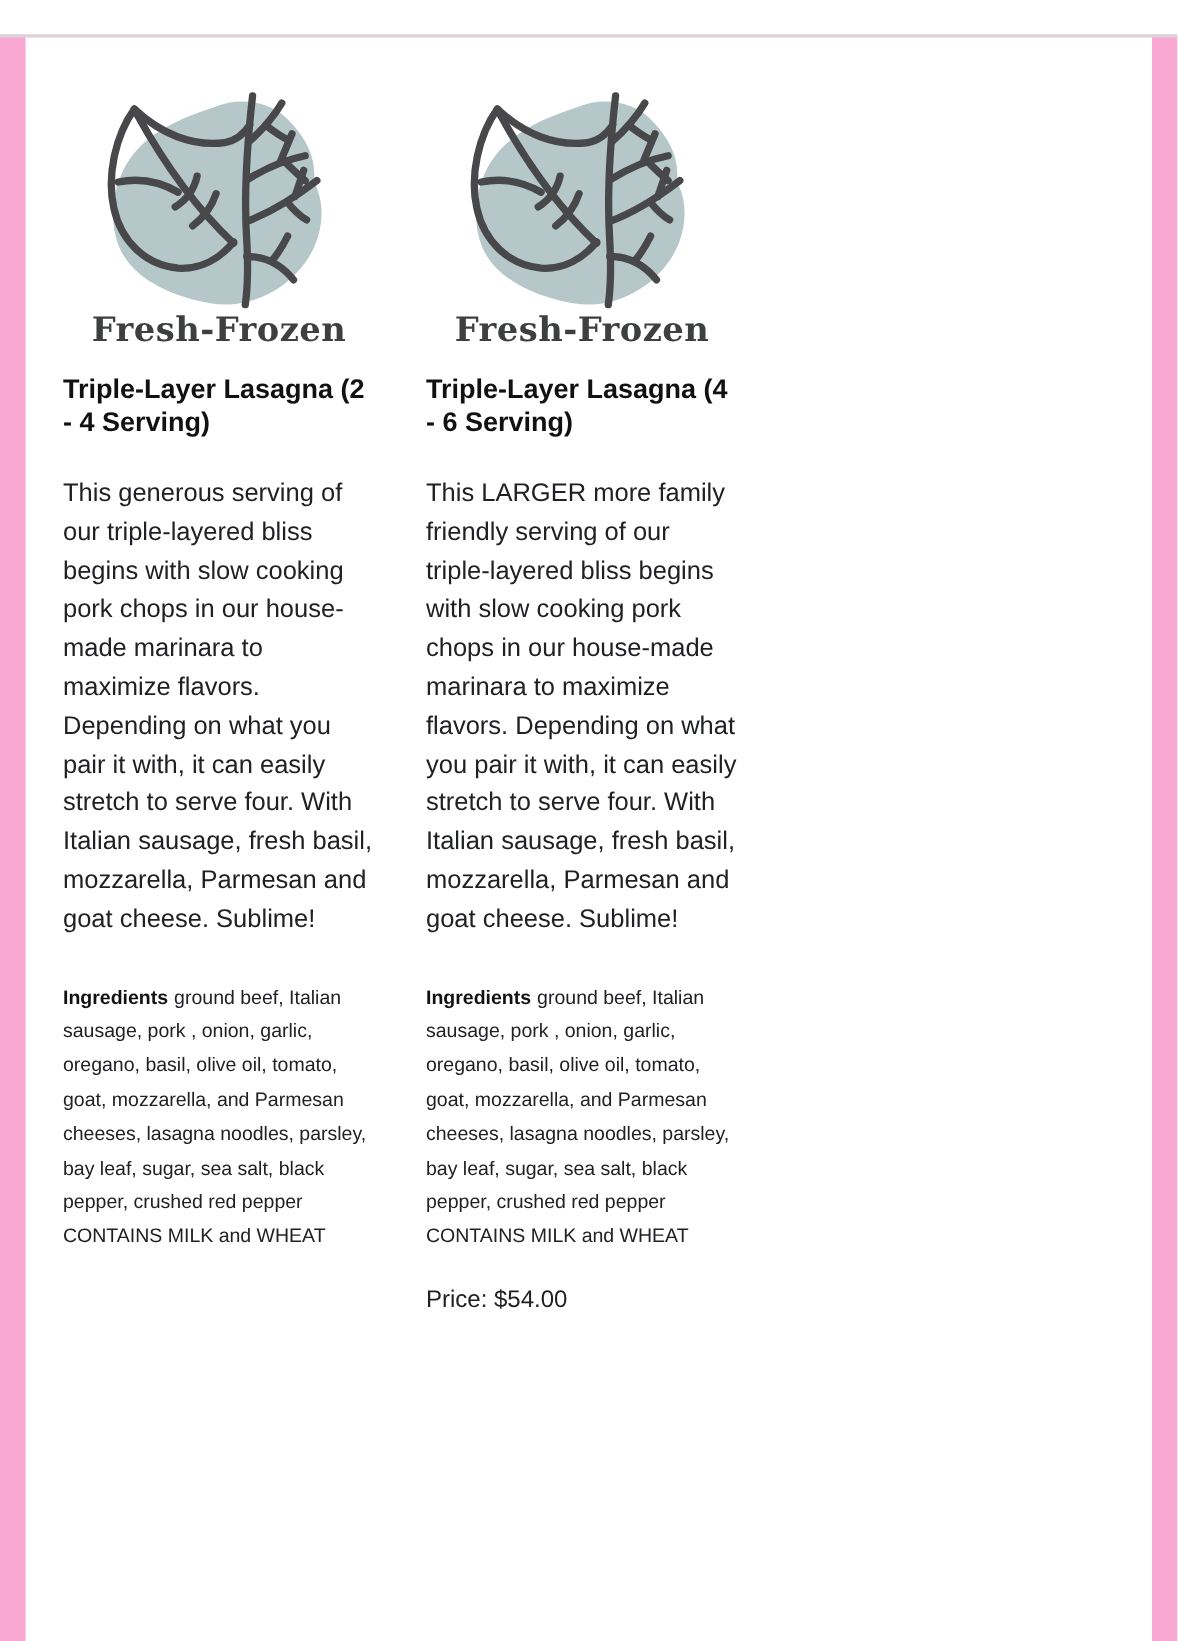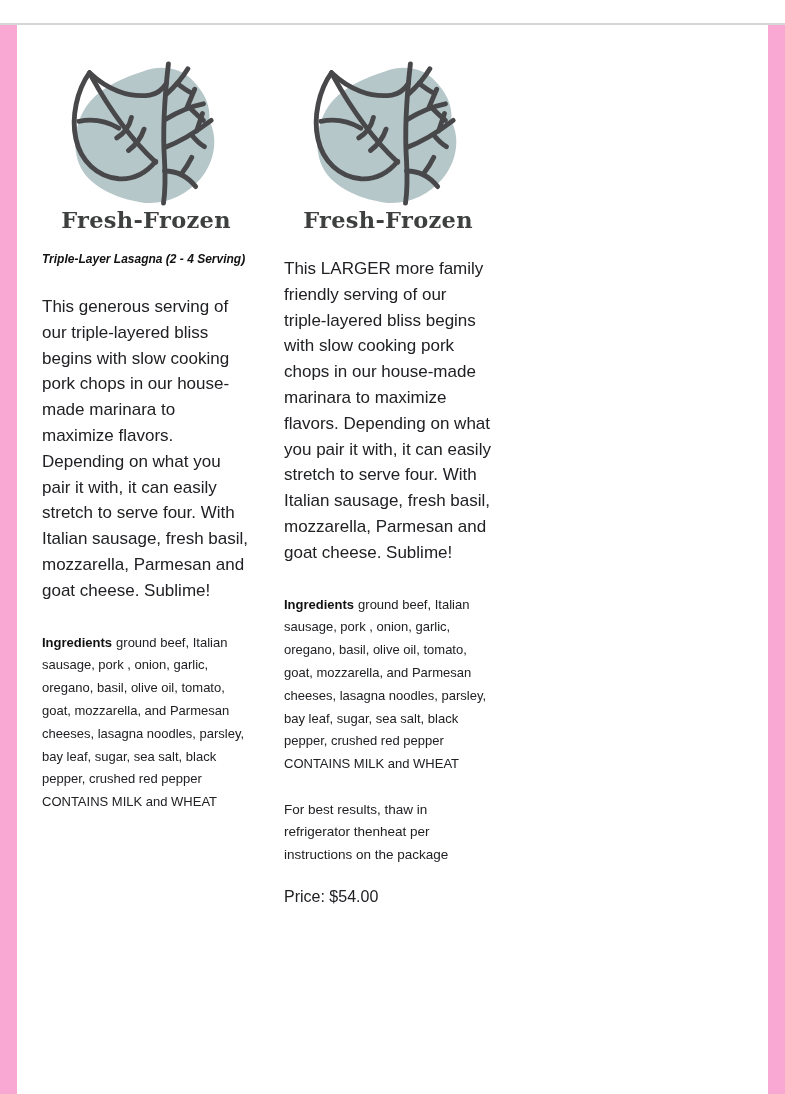--- a/index.html
+++ b/index.html
@@ -47,26 +47,25 @@
   .wordmark {
     font-family: "DejaVu Serif", serif;
     font-weight: bold;
     font-size: 22.5px;
     line-height: 24px;
     letter-spacing: 0.3px;
     color: #3e3f3f;
     margin-top: 1px;
   }
   .title {
-    font-size: 12px;
+    font-size: 18px;
     font-weight: bold;
     color: #111111;
     line-height: 22px;
     margin: 16px 0 0 0;
-    font-style: italic;
   }
   .desc {
     font-size: 17px;
     line-height: 25.8px;
     color: #202124;
     margin: 24px 0 0 0;
   }
   .ing {
     font-size: 13px;
     line-height: 22.8px;
@@ -145,23 +144,23 @@
               <path d="M 22 12 C 9 30 3 58 8 80 C 13 103 30 119 52 121 C 68 122 81 114 90 103"></path>
               <path d="M 22 12 C 40 29 62 38 84 35 C 91 34 97 29 101 23"></path>
               <path d="M 24 16 C 40 45 61 77 90 104"></path>
               <path d="M 11 62 C 26 59 40 62 52 69"></path>
               <path d="M 50 79 C 58 74 63 67 65 58"></path>
               <path d="M 62 92 C 70 86 75 79 78 70"></path>
             </g>
           </svg>
           <div class="wordmark">Fresh-Frozen</div>
         </div>
+        <h3 class="title">Triple-Layer Lasagna (4 - 6 Serving)</h3>
         <p class="desc">This LARGER more family friendly serving of our triple-layered bliss begins with slow cooking pork chops in our house-made marinara to maximize flavors. Depending on what you pair it with, it can easily stretch to serve four. With Italian sausage, fresh basil, mozzarella, Parmesan and goat cheese. Sublime!</p>
         <p class="ing"><strong>Ingredients</strong><span>ground beef, Italian sausage, pork , onion, garlic, oregano, basil, olive oil, tomato, goat, mozzarella, and Parmesan cheeses, lasagna noodles, parsley, bay leaf, sugar, sea salt, black pepper, crushed red pepper CONTAINS MILK and WHEAT</span></p>
-        <p class="instr">For best results, thaw in refrigerator thenheat per instructions on the package</p>
         <p class="price">Price: $54.00</p>
       </div>
 
     </div>
   </div>
 
   <div class="bottom-bar"></div>
 </div>
 
 </body></html>

